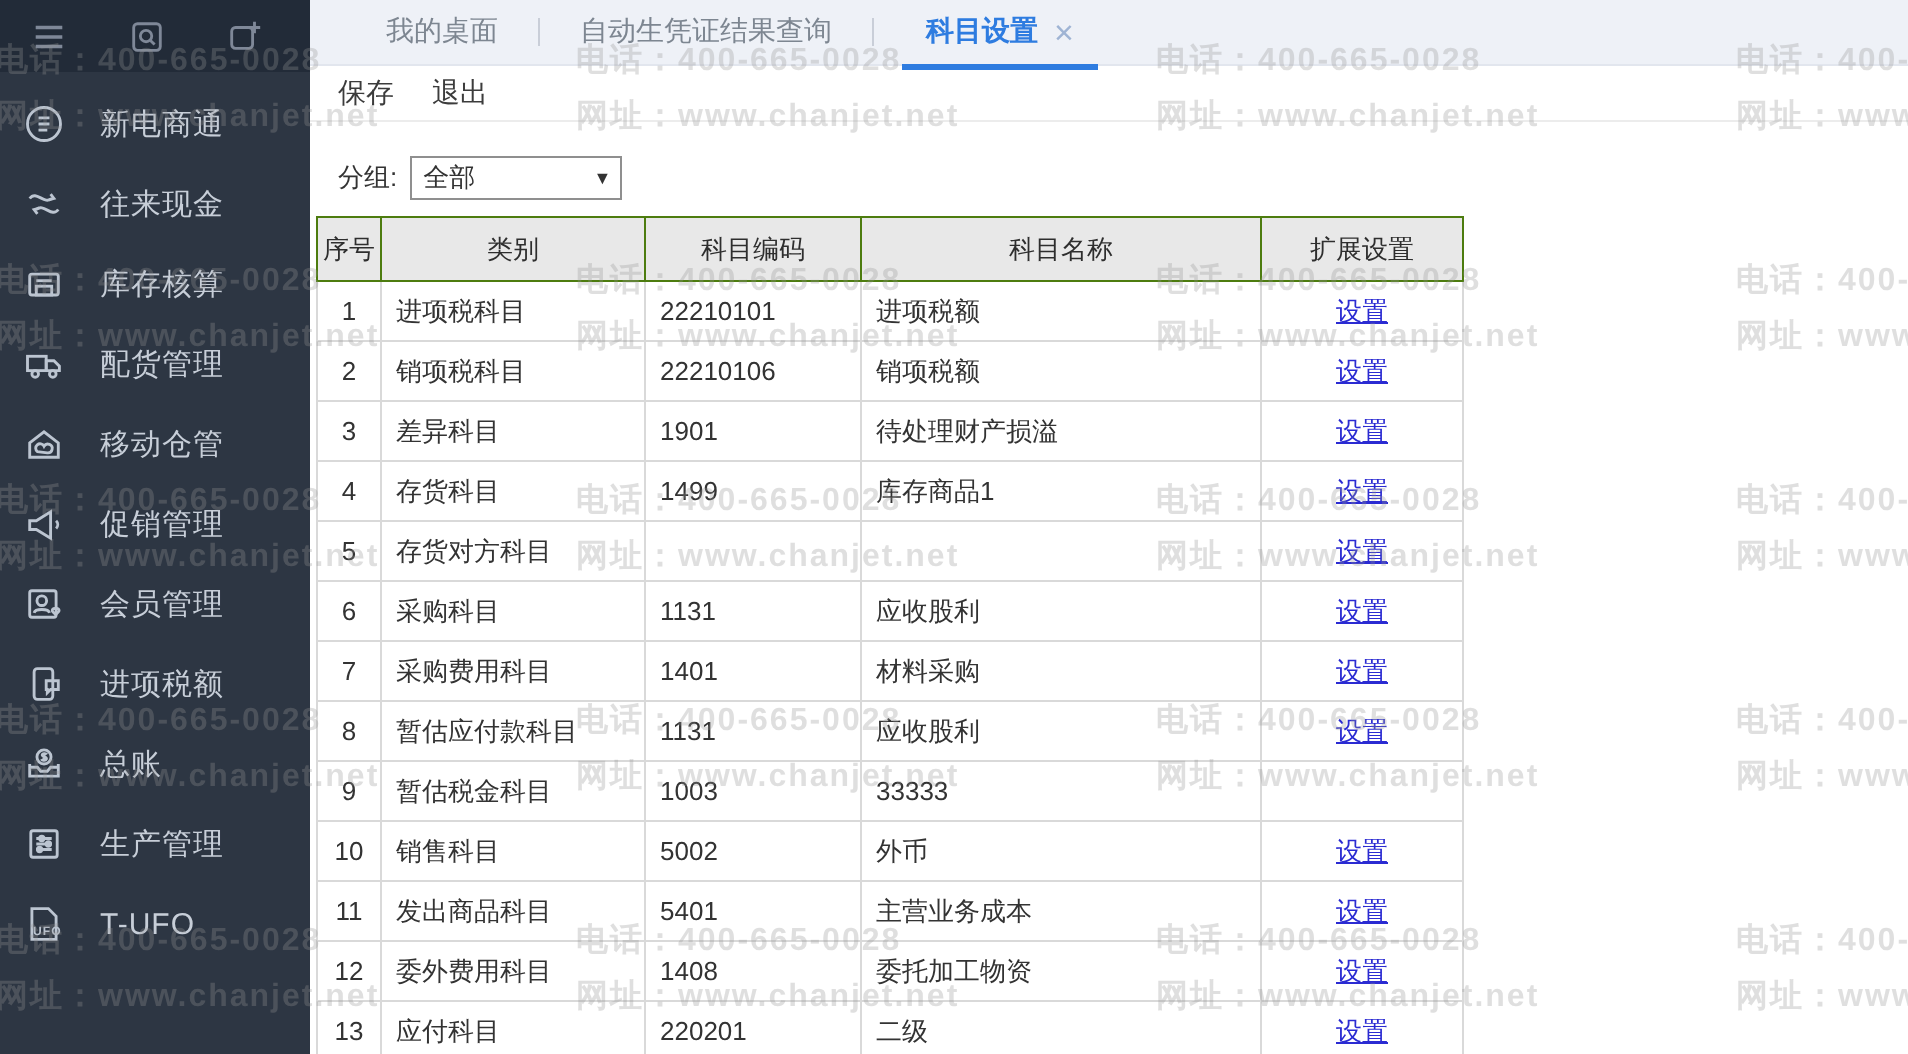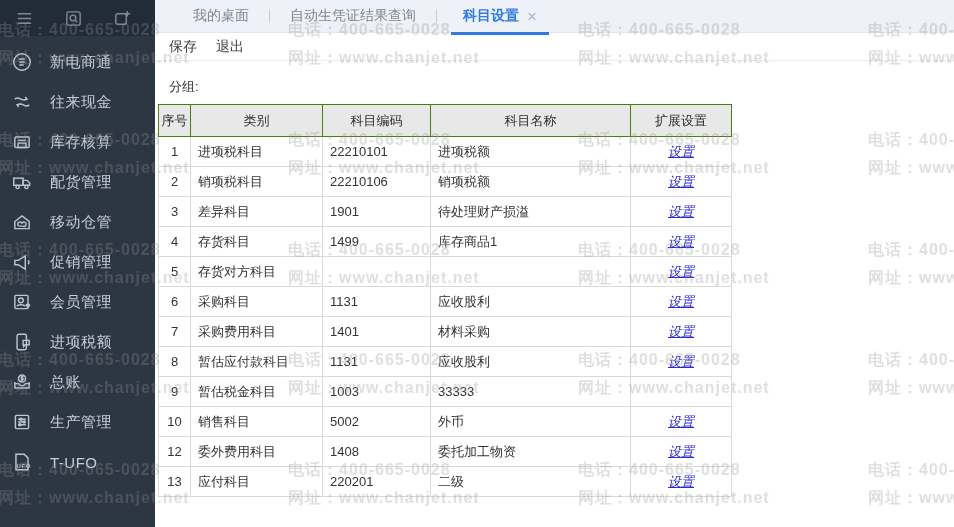--- a/index.html
+++ b/index.html
@@ -57,21 +57,21 @@
   
   .grid { margin:8px 0 0 3px; border-collapse:collapse; table-layout:fixed; font-size:13px; }
   .grid col.c0{width:32px;} .grid col.c1{width:132px;} .grid col.c2{width:108px;}
   .grid col.c3{width:200px;} .grid col.c4{width:101px;}
   .grid th {
     background:var(--header-bg); border:1px solid #4d7c0f; height:32px;
     font-weight:normal; text-align:center; color:#2e2e2e;
   }
   .grid td { border:1px solid #d9d9d9; height:30px; padding:0 7px; overflow:hidden; white-space:nowrap; }
   .grid td.center { text-align:center; padding:0; }
-  .settings-link { color:var(--link); text-decoration:underline; cursor:pointer;font-style:italic; }
+  .settings-link { color:var(--link); text-decoration:underline; cursor:pointer; }
   
   .watermark { position:absolute; inset:0; z-index:5; pointer-events:none; overflow:hidden; }
   .wm-line {
     position:absolute; font-size:16px; font-weight:bold; letter-spacing:1px;
     color:rgba(150,150,150,0.30); white-space:nowrap;
   }
 </style>
 </head>
 <body>
 
@@ -228,20 +228,24 @@
       </div>
     </div>
 
   <div class="toolbar">
     <span>保存</span>
     <span>退出</span>
   </div>
 
   <div class="filter-row">
     <span>分组:</span>
+    <div class="select">
+      <span class="sel-value">全部</span>
+      <span class="chev">▼</span>
+    </div>
   </div>
 
   <table class="grid">
     <colgroup>
         <col class="c0">
         <col class="c1">
         <col class="c2">
         <col class="c3">
         <col class="c4">
       </colgroup>
@@ -316,20 +320,27 @@
           <td>暂估税金科目</td>
           <td>1003</td>
           <td>33333</td>
           <td class="center"></td>
         </tr>
         <tr>
           <td class="center">10</td>
           <td>销售科目</td>
           <td>5002</td>
           <td>外币</td>
+          <td class="center"><a class="settings-link">设置</a></td>
+        </tr>
+        <tr>
+          <td class="center">11</td>
+          <td>发出商品科目</td>
+          <td>5401</td>
+          <td>主营业务成本</td>
           <td class="center"><a class="settings-link">设置</a></td>
         </tr>
         <tr>
           <td class="center">12</td>
           <td>委外费用科目</td>
           <td>1408</td>
           <td>委托加工物资</td>
           <td class="center"><a class="settings-link">设置</a></td>
         </tr>
         <tr>

